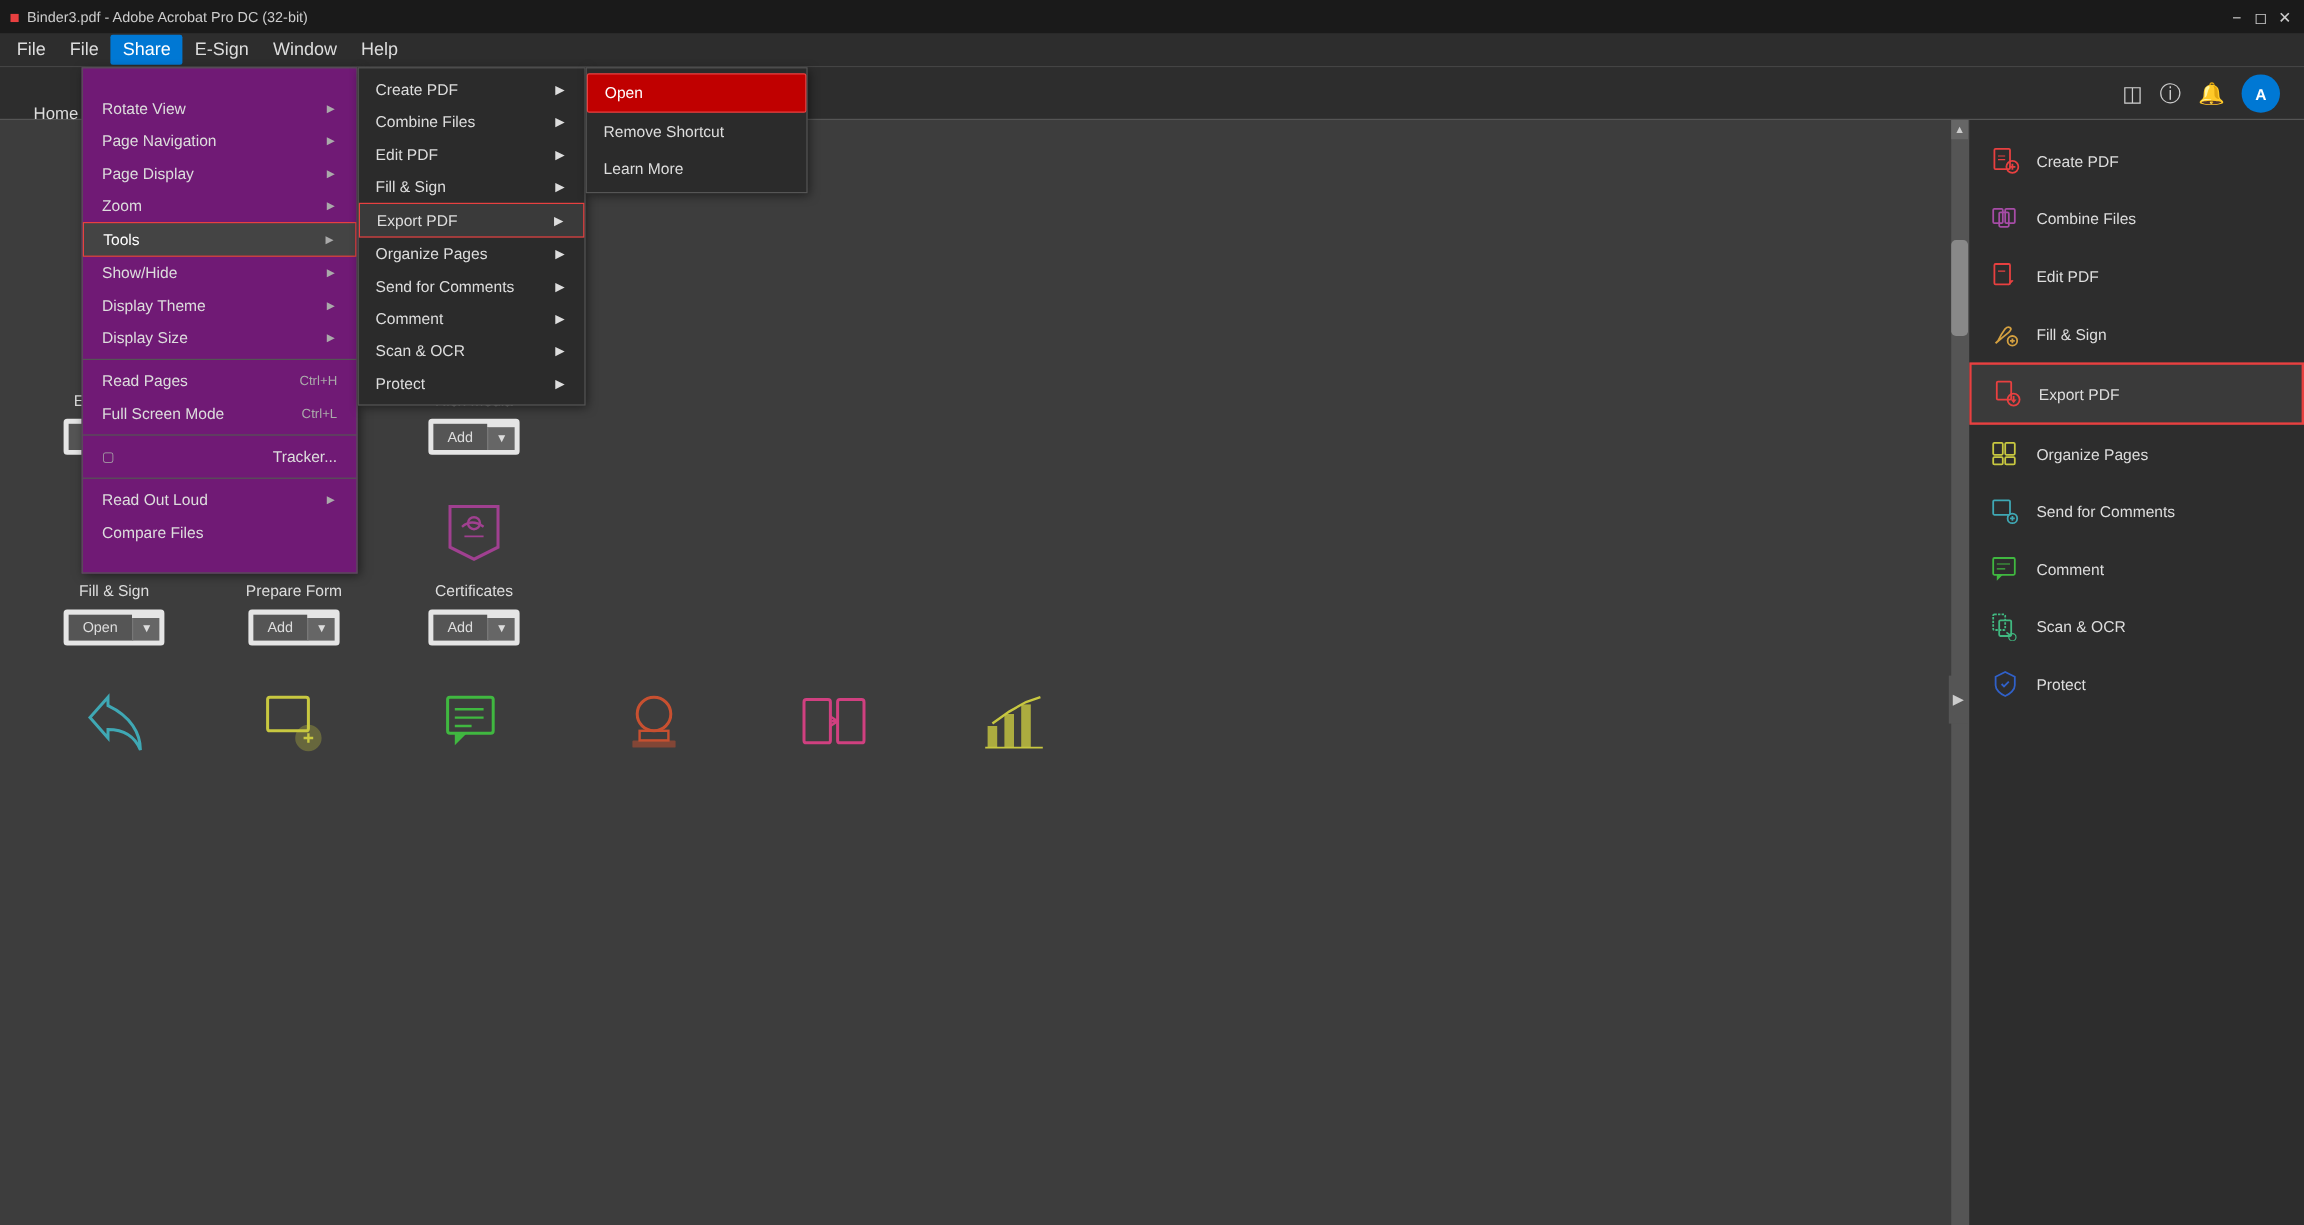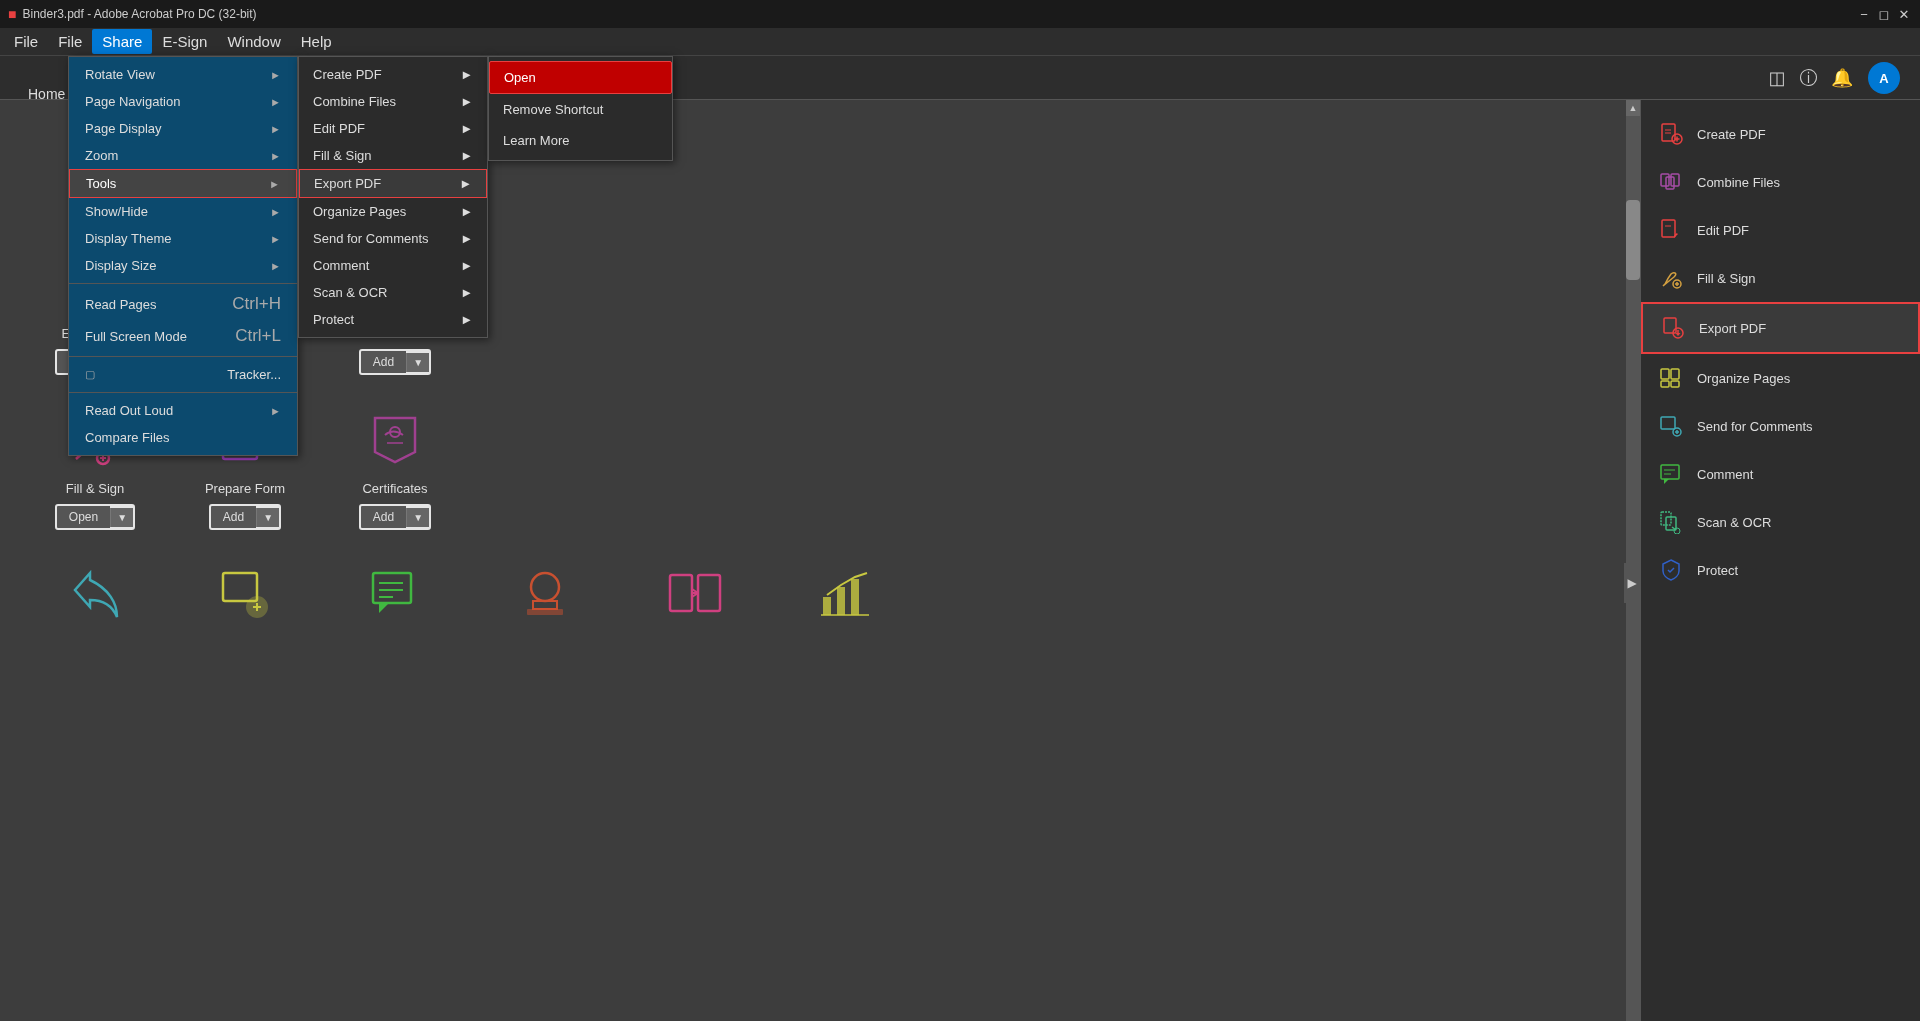--- a/index.html
+++ b/index.html
@@ -60,41 +60,41 @@
       display: flex;
       height: calc(1021px - 56px);
     }
 
     
     .dropdown-view {
       position: absolute;
       top: 56px;
       left: 68px;
       width: 230px;
-      background: #0c4a6e;
+      background: #701a75;
       border: 1px solid #555;
       box-shadow: 2px 2px 8px rgba(0,0,0,0.5);
       z-index: 1000;
-      padding: 4px 0;
+      padding: 20px 0;
     }
     .dropdown-item {
       display: flex;
       align-items: center;
       justify-content: space-between;
       padding: 6px 16px;
       cursor: pointer;
       color: #ddd;
       font-size: 13px;
     }
     .dropdown-item.highlighted {
       background: #444;
       border: 1.5px solid #e84040;
       color: #fff;
     }
-    .dropdown-item .shortcut { color: #aaa; font-size: 17px; }
+    .dropdown-item .shortcut { color: #aaa; font-size: 11px; }
     .dropdown-item .arrow { color: #aaa; font-size: 11px; }
     .dropdown-separator { height: 1px; background: #555; margin: 4px 0; }
 
     
     .submenu-tools {
       position: absolute;
       top: 56px;
       left: 298px;
       width: 190px;
       background: #2b2b2b;
@@ -273,23 +273,23 @@
       margin-bottom: 6px;
     }
     .tool-name {
       color: #ddd;
       font-size: 13px;
       text-align: center;
       margin-bottom: 8px;
     }
     .tool-btn {
       display: flex;
-      align-items: center;
+      align-items: flex-end;
       background: #e5e5e5;
-      border: 2px solid #e5e5e5;
+      border: 4px solid #e5e5e5;
       border-radius: 3px;
       color: #ddd;
       cursor: pointer;
       font-size: 12px;
       overflow: hidden;
     }
     .tool-btn-main {
       padding: 4px 12px;
       background: #555;
       border: none;

